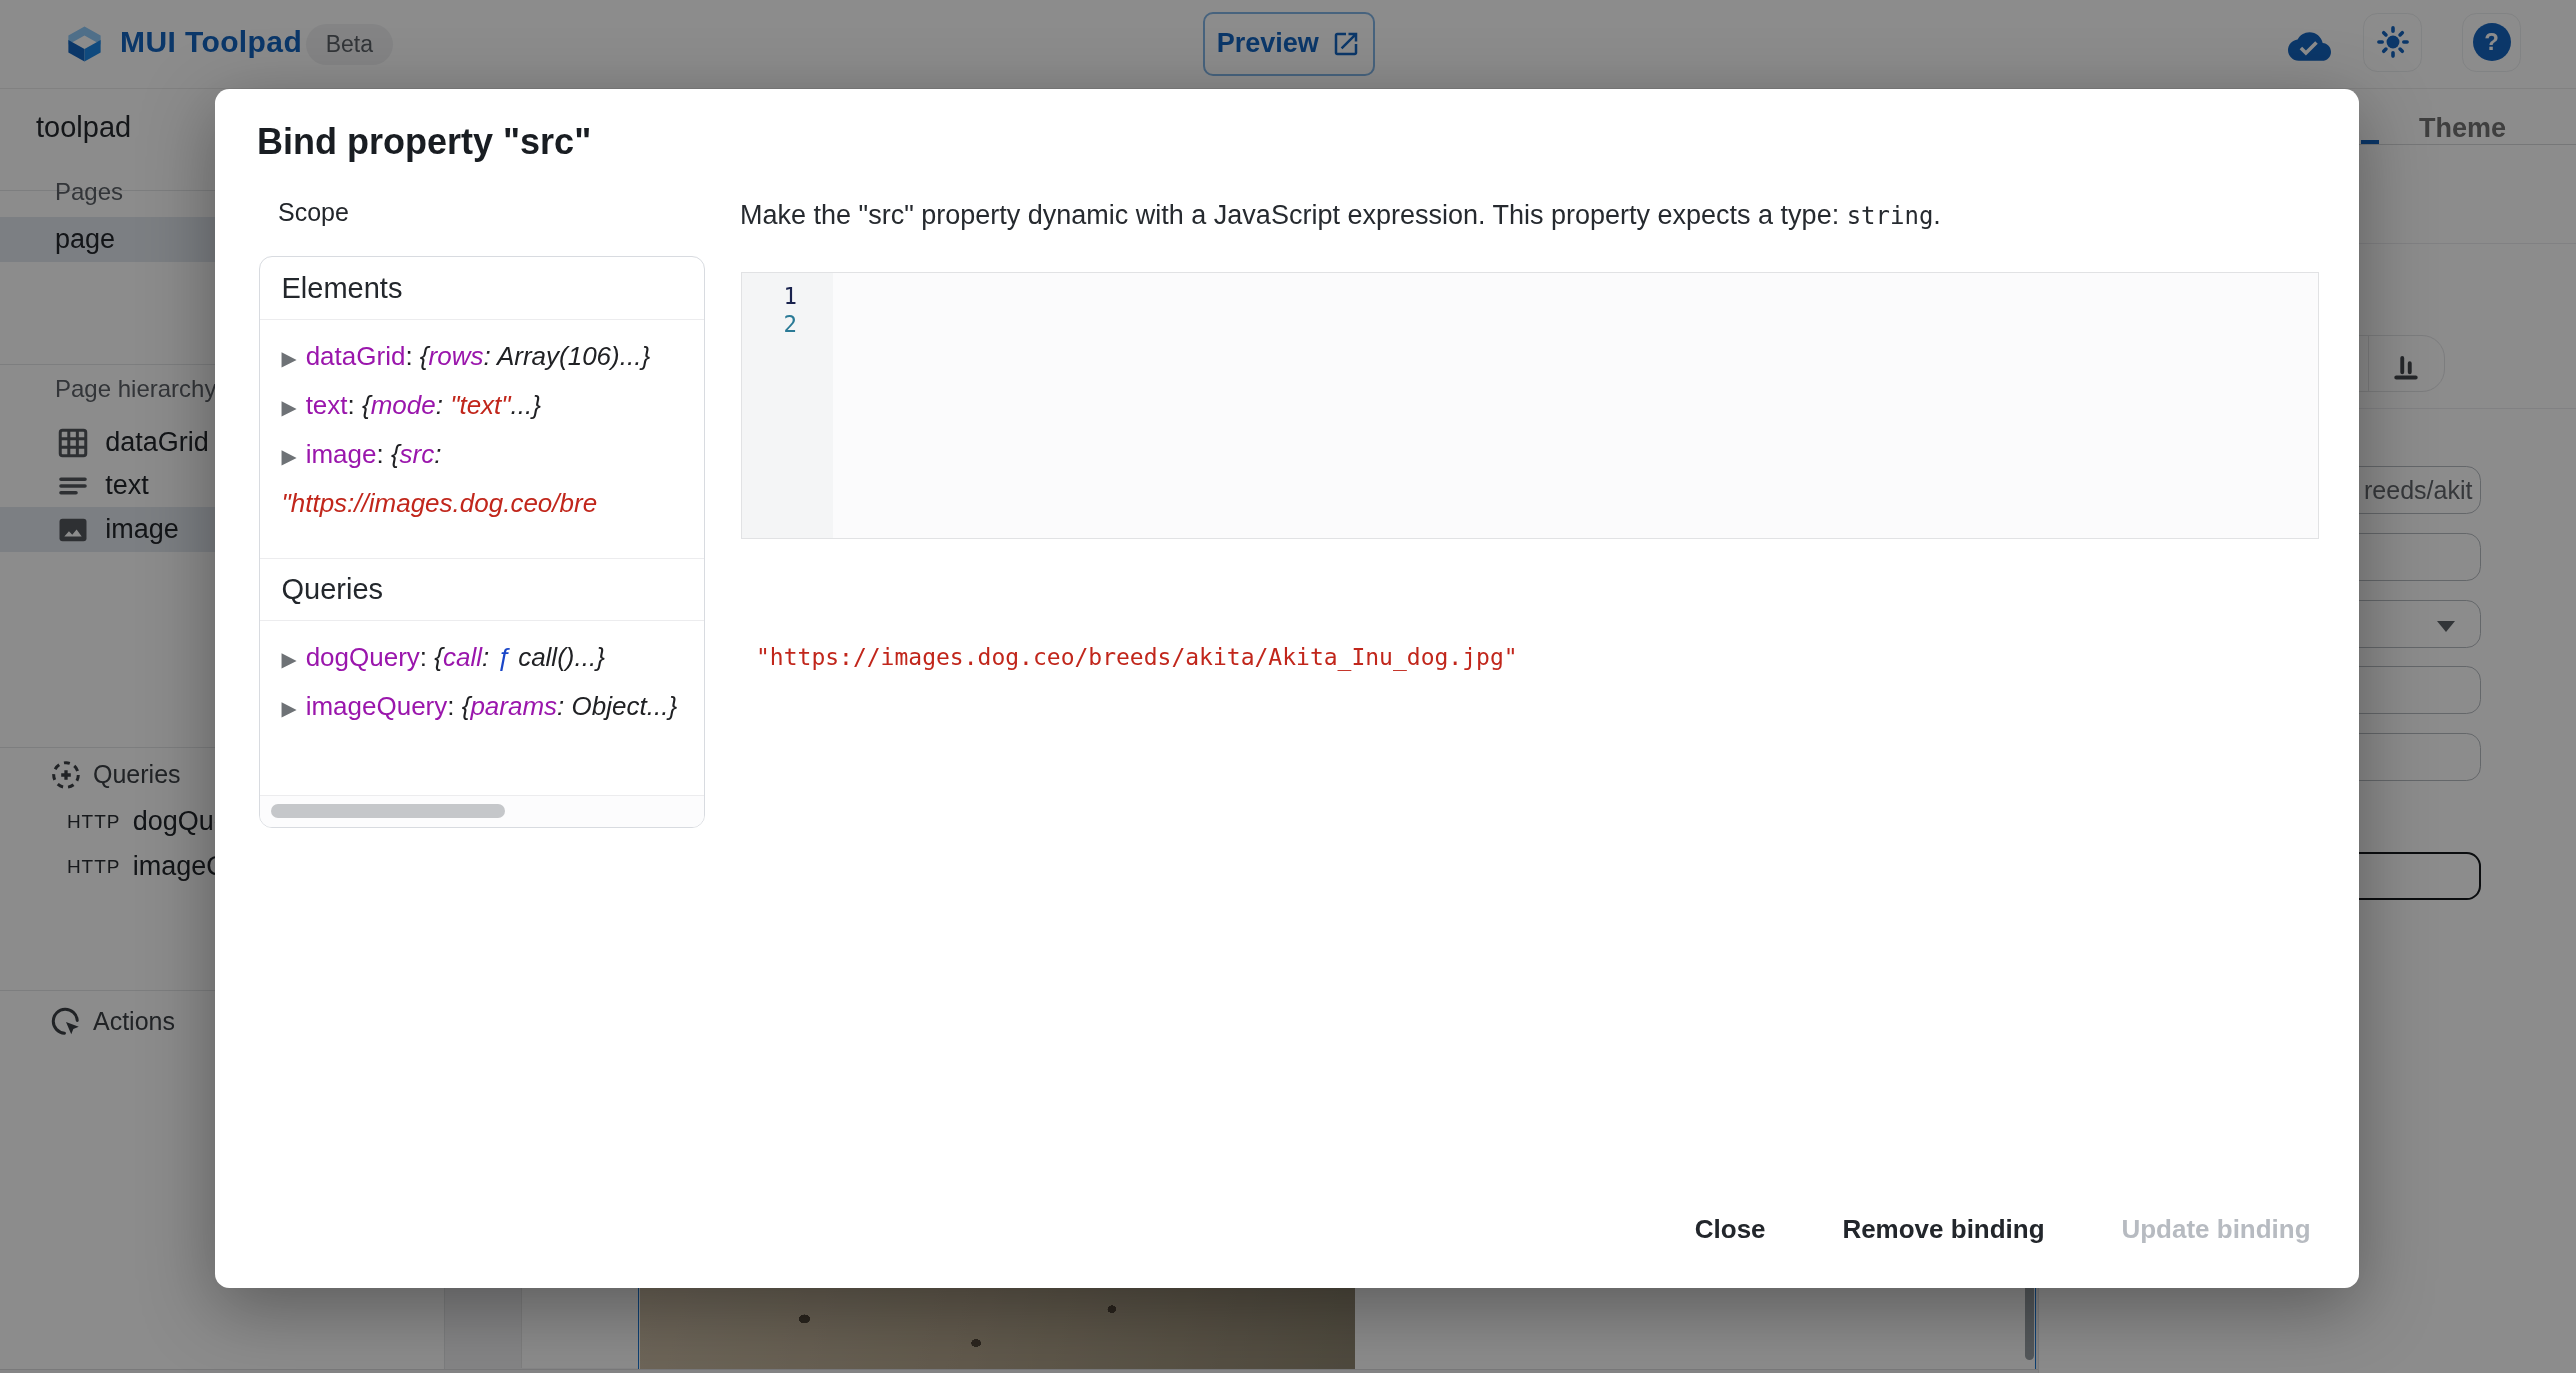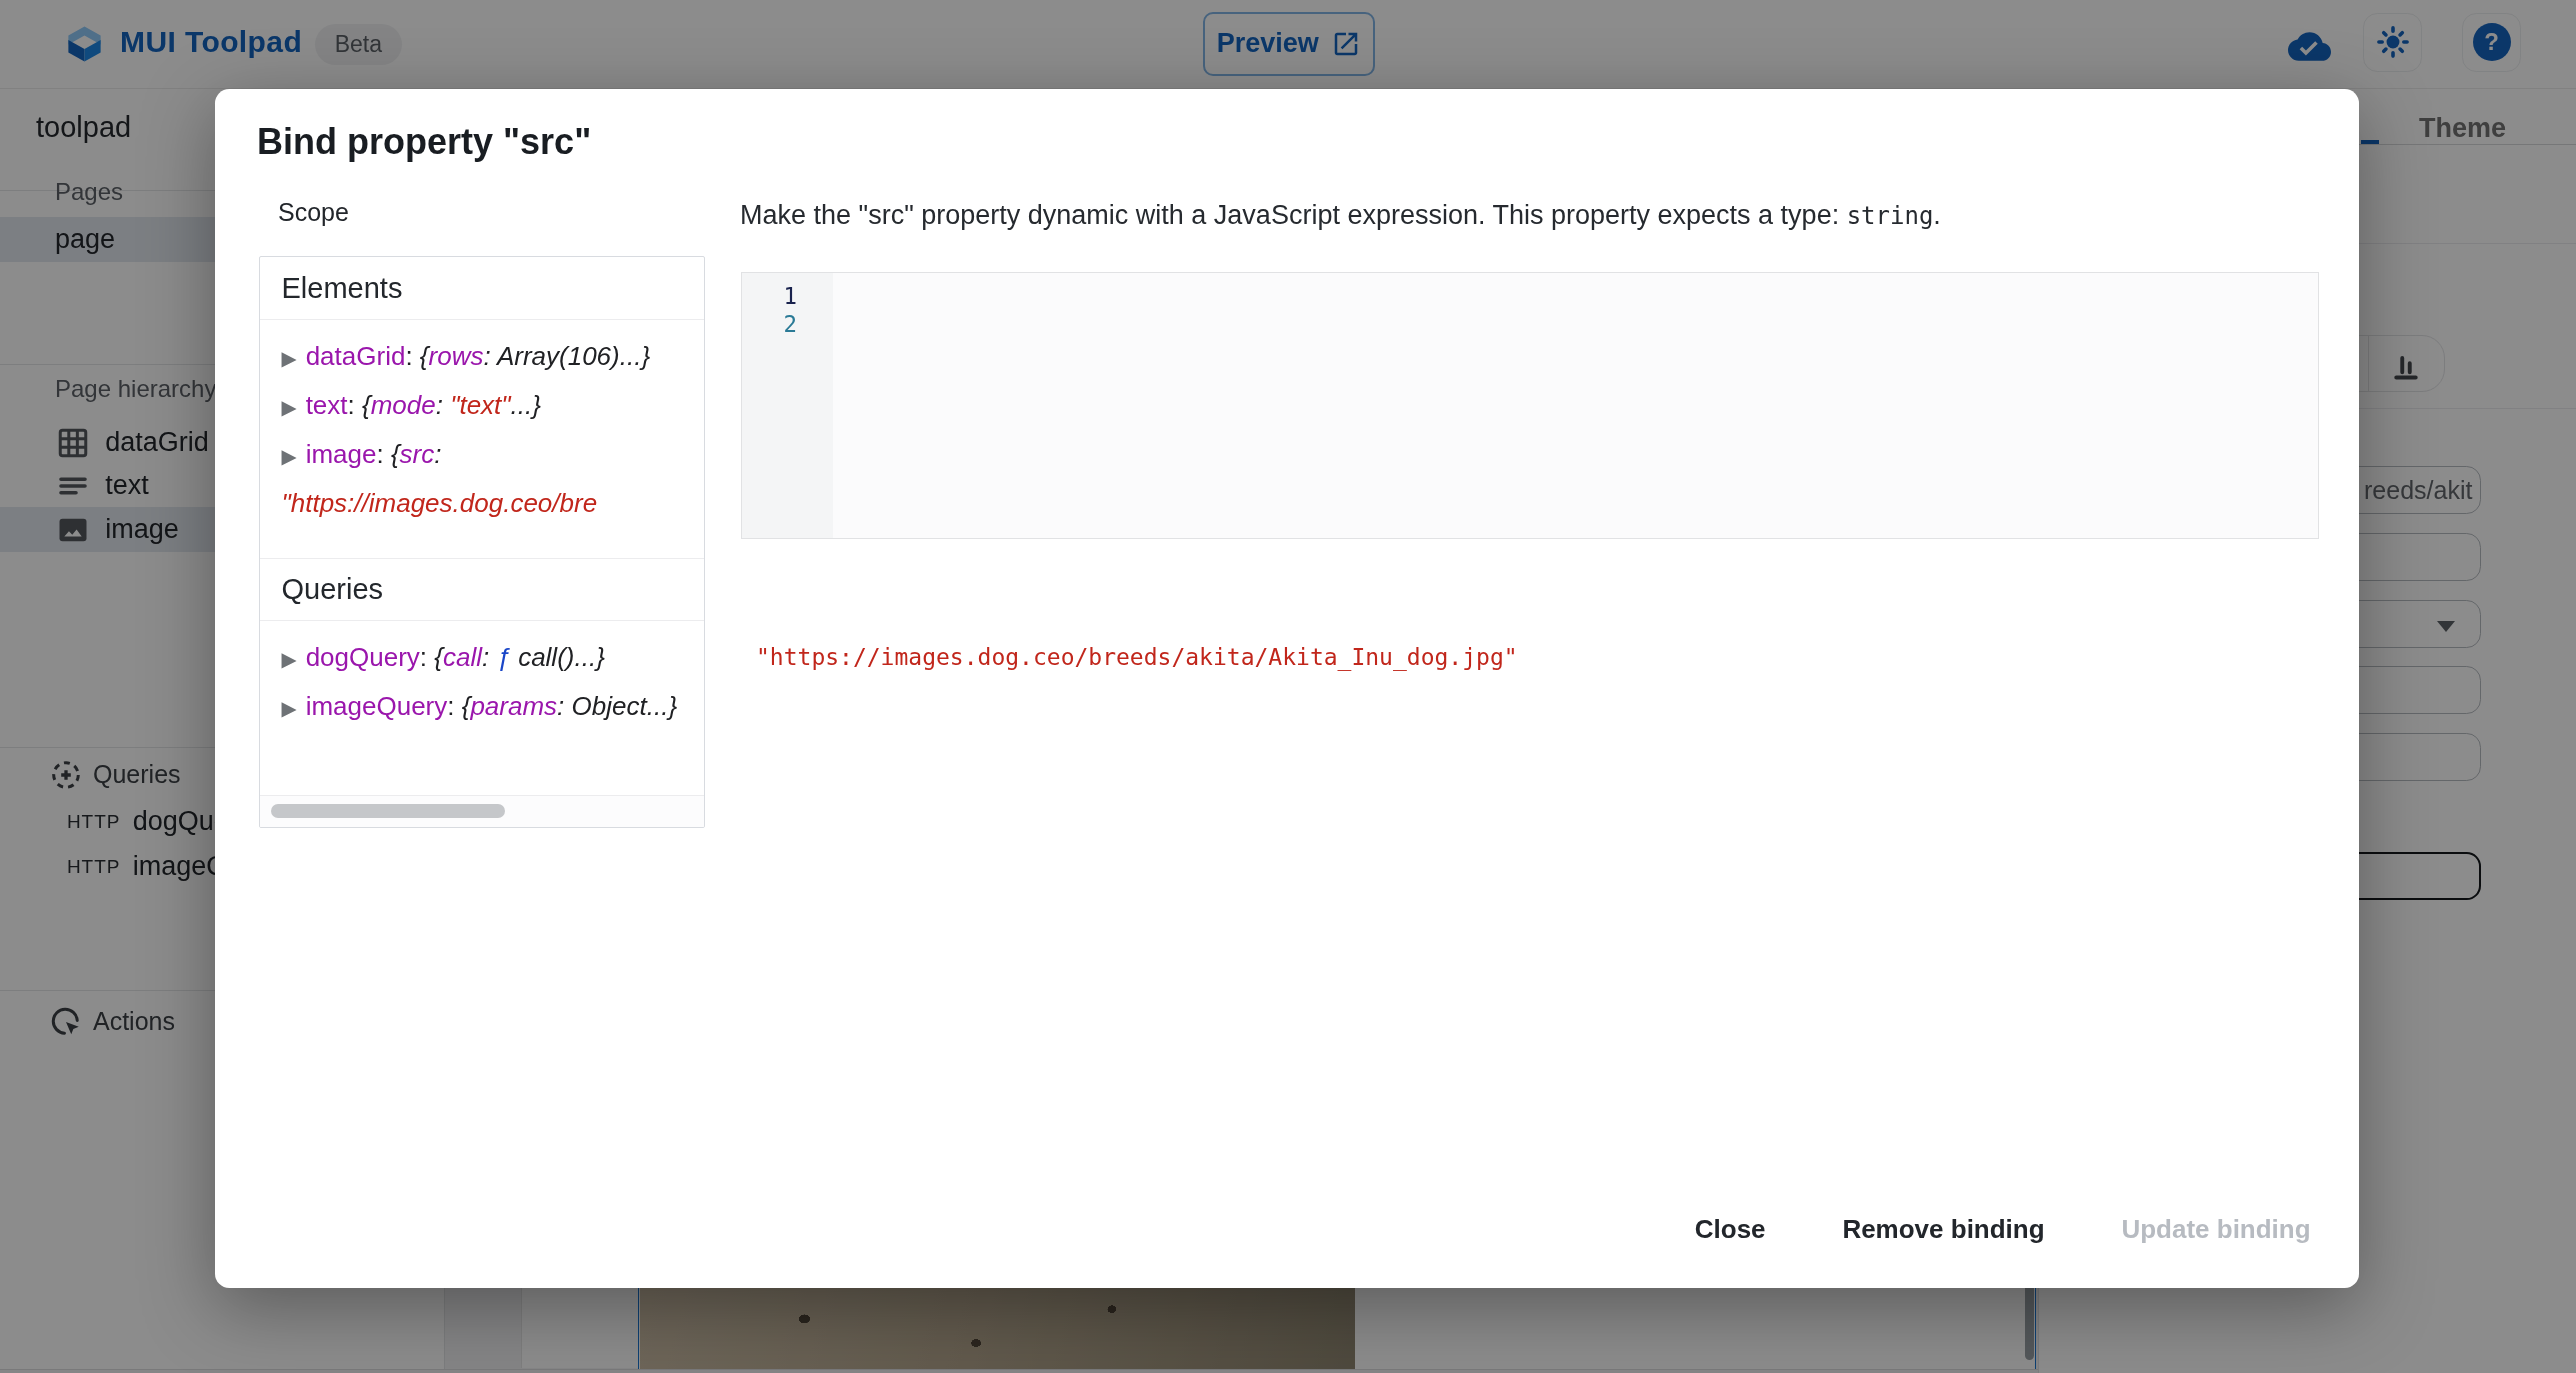--- a/index.html
+++ b/index.html
@@ -5,21 +5,21 @@
   html,body{margin:0;padding:0;background:#555;}
   *{box-sizing:border-box;}
   #app{position:relative;width:2576px;height:1374px;background:#fff;overflow:hidden;
        font-family:"Liberation Sans",sans-serif;color:#202124;}
   .abs{position:absolute;}
 
   
   #topbar{left:0;top:0;width:2576px;height:89px;background:#fff;border-bottom:0.9px solid #ebebeb;}
   #logo-mark{left:63px;top:23px;width:43px;height:43px;}
   #logo-text{left:120px;top:25px;font-size:30px;font-weight:700;color:#1565c0;letter-spacing:0.4px;}
-  #beta-chip{left:315px;top:24px;height:41px;padding:0 19.7px;border-radius:20.6px;background:#f0f1f3;
+  #beta-chip{left:306px;top:24px;height:41px;padding:0 19.7px;border-radius:20.6px;background:#f0f1f3;
              color:#5c6167;font-size:23px;line-height:41px;}
   #preview-btn{left:1203px;top:11.6px;width:172px;height:64px;border:2.7px solid rgba(25,118,210,.55);
                border-radius:10px;color:#1565c0;font-size:27px;font-weight:700;background:transparent;
                display:flex;align-items:center;justify-content:center;gap:12.5px;font-family:inherit;}
   #cloud-icon{left:2288px;top:25px;width:43px;height:43px;color:#1565c0;}
   .tb-iconbtn{top:12.5px;width:59px;height:59px;border:1.8px solid #eceef0;border-radius:14.3px;
               display:flex;align-items:center;justify-content:center;background:transparent;}
   #sun-btn{left:2363px;color:#1565c0;}
   #help-btn{left:2462px;}
   #help-circle{width:38px;height:38px;border-radius:50%;background:#1565c0;color:#fff;
@@ -75,21 +75,21 @@
   .rp-input.focused{border:2.7px solid #14181c;}
   .caret-down{position:absolute;right:25px;top:19.7px;width:0;height:0;border-left:9.8px solid transparent;
               border-right:9.8px solid transparent;border-top:11.6px solid #5c6167;}
 
   
   #backdrop{left:0;top:0;width:2576px;height:1374px;background:rgba(0,0,0,0.45);z-index:10;}
   #modal{left:215px;top:89px;width:2144px;height:1199px;background:#fff;border-radius:14.3px;z-index:20;
          box-shadow:0 19.7px 72px rgba(0,0,0,.35);}
   #modal-title{left:42px;top:32px;font-size:36px;font-weight:600;color:#191d22;}
   #scope-label{left:63px;top:109px;font-size:25px;font-weight:500;color:#22262b;}
-  #scope-box{left:44px;top:167px;width:446px;height:572px;border:1.8px solid #d8dbe0;border-radius:2px;
+  #scope-box{left:44px;top:167px;width:446px;height:572px;border:1.8px solid #d8dbe0;border-radius:13px;
              background:#fff;display:flex;flex-direction:column;overflow:hidden;}
   .scope-head{flex:0 0 63px;display:flex;align-items:center;padding:0 21.5px;font-size:29px;color:#23272c;}
   #elements-head{border-bottom:1.8px solid #ececee;}
   #queries-head{border-top:1.8px solid #ececee;border-bottom:1.8px solid #ececee;}
   .scope-tree{padding:12.5px 16px 5.4px 21.5px;font-size:26px;overflow:hidden;}
   #elements-tree{flex:0 0 238px;}
   #queries-tree{flex:1 1 auto;}
   .tree-row{line-height:47px;word-break:normal;}
   .sg-arrow{color:#6e7276;font-size:19.7px;margin-right:9px;}
   .sg-name{color:#9a16ac;}

